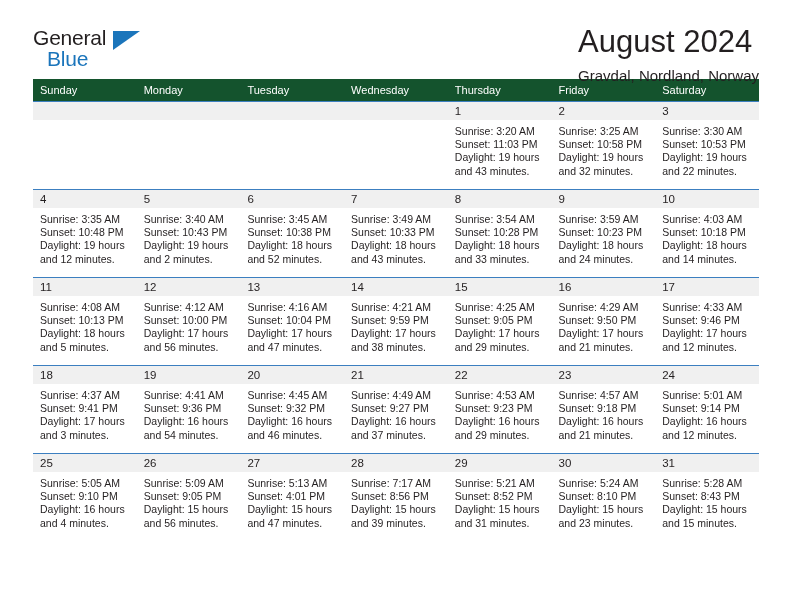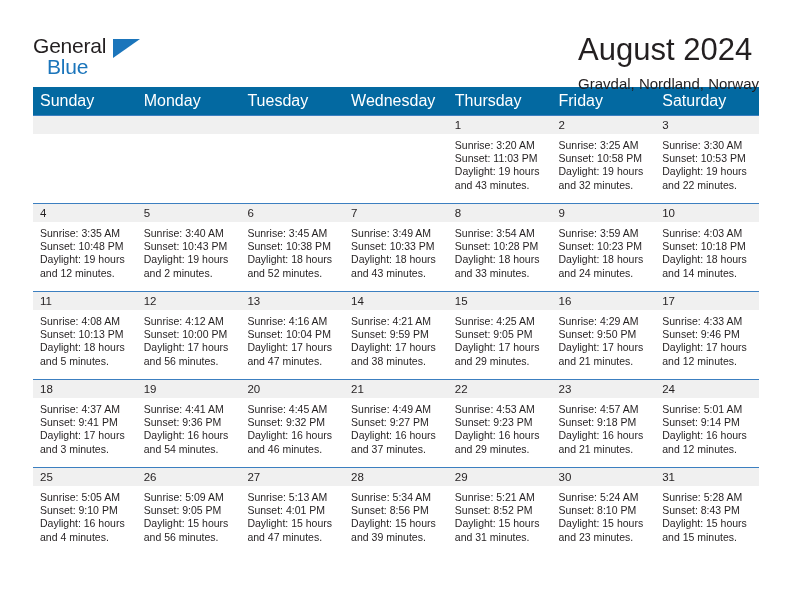--- a/index.html
+++ b/index.html
@@ -12,21 +12,21 @@
     height: 612px;
     font-family: "Liberation Sans", sans-serif;
     color: #231f20;
     overflow: hidden;
   }
   .page {
     position: relative;
     width: 792px;
     height: 612px;
     box-sizing: border-box;
-    padding: 8px 33px;
+    padding: 0 33px;
   }
 
   
   .header {
     display: flex;
     align-items: flex-start;
     justify-content: space-between;
     padding-top: 26px;
     height: 72px;
     box-sizing: border-box;
@@ -84,23 +84,23 @@
   }
 
   
   .calendar {
     width: 726px;
     border-collapse: collapse;
     table-layout: fixed;
     margin-top: 7px;
   }
   .calendar th {
-    background: #0369a1;
+    background: #14532d;
     color: #ffffff;
-    font-size: 16px;
+    font-size: 11px;
     font-weight: normal;
     text-align: left;
     padding: 5px 0 5px 7px;
     height: 20px;
     box-sizing: border-box;
   }
   .calendar td {
     vertical-align: top;
     padding: 0;
     border-top: 1px solid #3c7fc0;
@@ -423,21 +423,21 @@
             <div class="cell-body">
               <div>Sunrise: 5:13 AM</div>
               <div>Sunset: 4:01 PM</div>
               <div>Daylight: 15 hours</div>
               <div>and 47 minutes.</div>
             </div>
           </td>
           <td class="">
             <div class="daynum-band">28</div>
             <div class="cell-body">
-              <div>Sunrise: 5:34 AM</div>
+              <div>Sunrise: 7:17 AM</div>
               <div>Sunset: 8:56 PM</div>
               <div>Daylight: 15 hours</div>
               <div>and 39 minutes.</div>
             </div>
           </td>
           <td class="">
             <div class="daynum-band">29</div>
             <div class="cell-body">
               <div>Sunrise: 5:21 AM</div>
               <div>Sunset: 8:52 PM</div>

